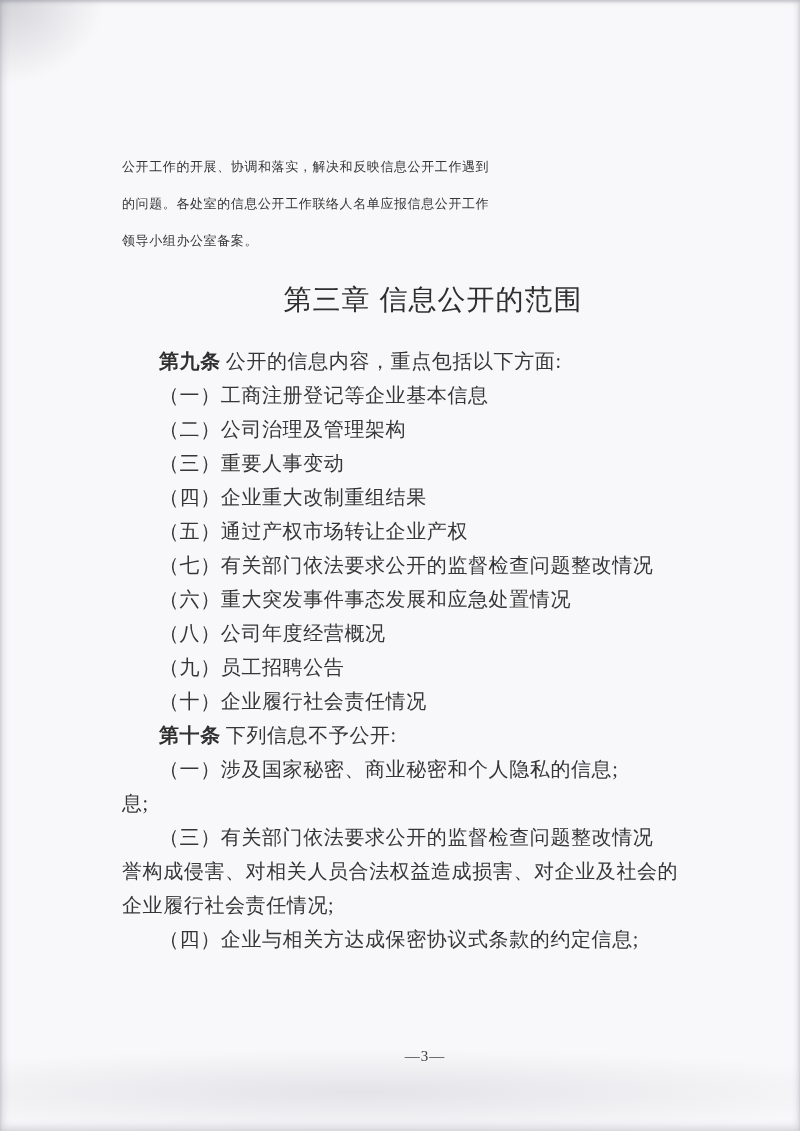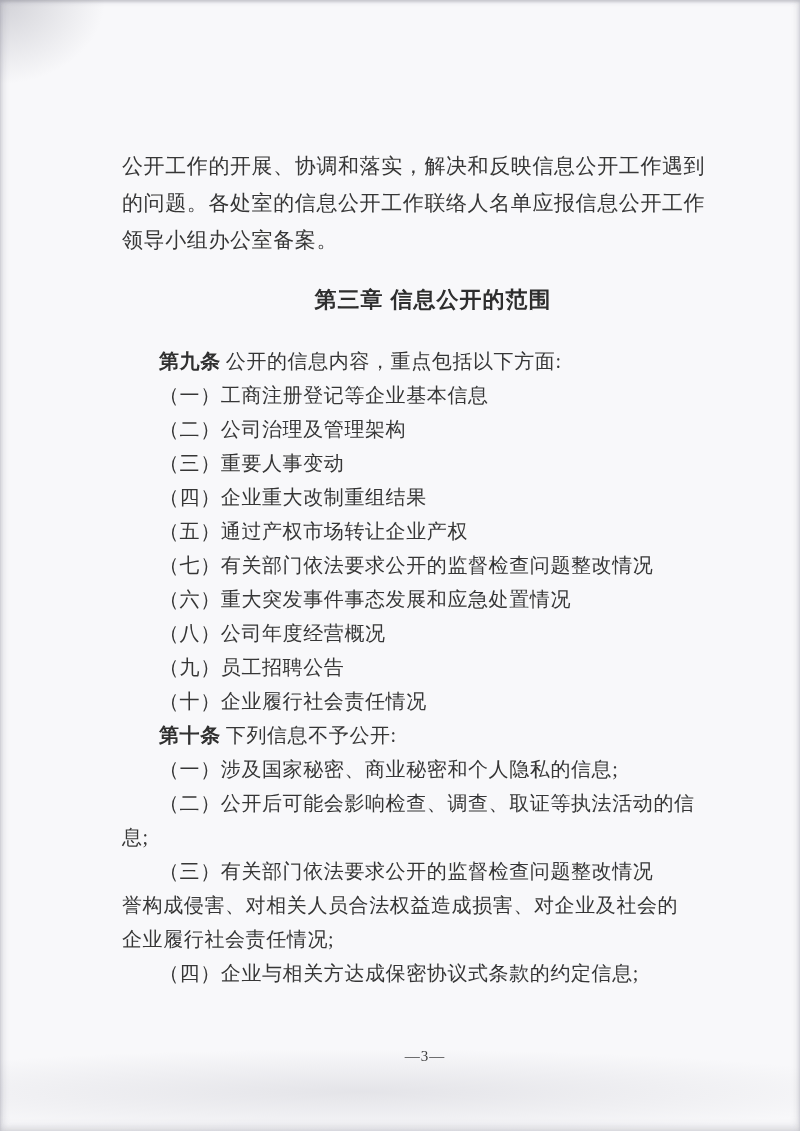--- a/index.html
+++ b/index.html
@@ -26,29 +26,29 @@
     color: #363636;
   }
   .content {
     position: absolute;
     left: 122px;
     top: 148px;
     width: 578px;
   }
   .intro-line {
     line-height: 37px;
-    font-size: 21px;
+    font-size: 13px;
     letter-spacing: 0.6px;
     white-space: nowrap;
   }
   .chapter-heading {
     margin-top: 23px;
     line-height: 36px;
-    font-size: 22px;
-    font-weight: bold;
+    font-size: 28px;
+    font-weight: normal;
     font-family: "Liberation Sans", sans-serif;
     text-align: center;
     padding-left: 44px;
     letter-spacing: 1px;
     color: #2e2e2e;
     white-space: nowrap;
   }
   .body-block { margin-top: 26px; }
   .body-line {
     line-height: 34px;
@@ -106,21 +106,20 @@
     </div>
 
     <div>
       <div class="body-line indent">
         <span class="article-label">第十条</span><span>下列信息不予公开:</span>
       </div>
       <div>
         <div class="body-line indent">（一）涉及国家秘密、商业秘密和个人隐私的信息;</div>
       </div>
       <div>
-        <div class="body-line indent">（二）公开后可能会影响检查、调查、取证等执法活动的信</div>
         <div class="body-line">息;</div>
       </div>
       <div>
         <div class="body-line indent">（三）有关部门依法要求公开的监督检查问题整改情况</div>
         <div class="body-line">誉构成侵害、对相关人员合法权益造成损害、对企业及社会的</div>
         <div class="body-line">企业履行社会责任情况;</div>
       </div>
       <div>
         <div class="body-line indent">（四）企业与相关方达成保密协议式条款的约定信息;</div>
       </div>

